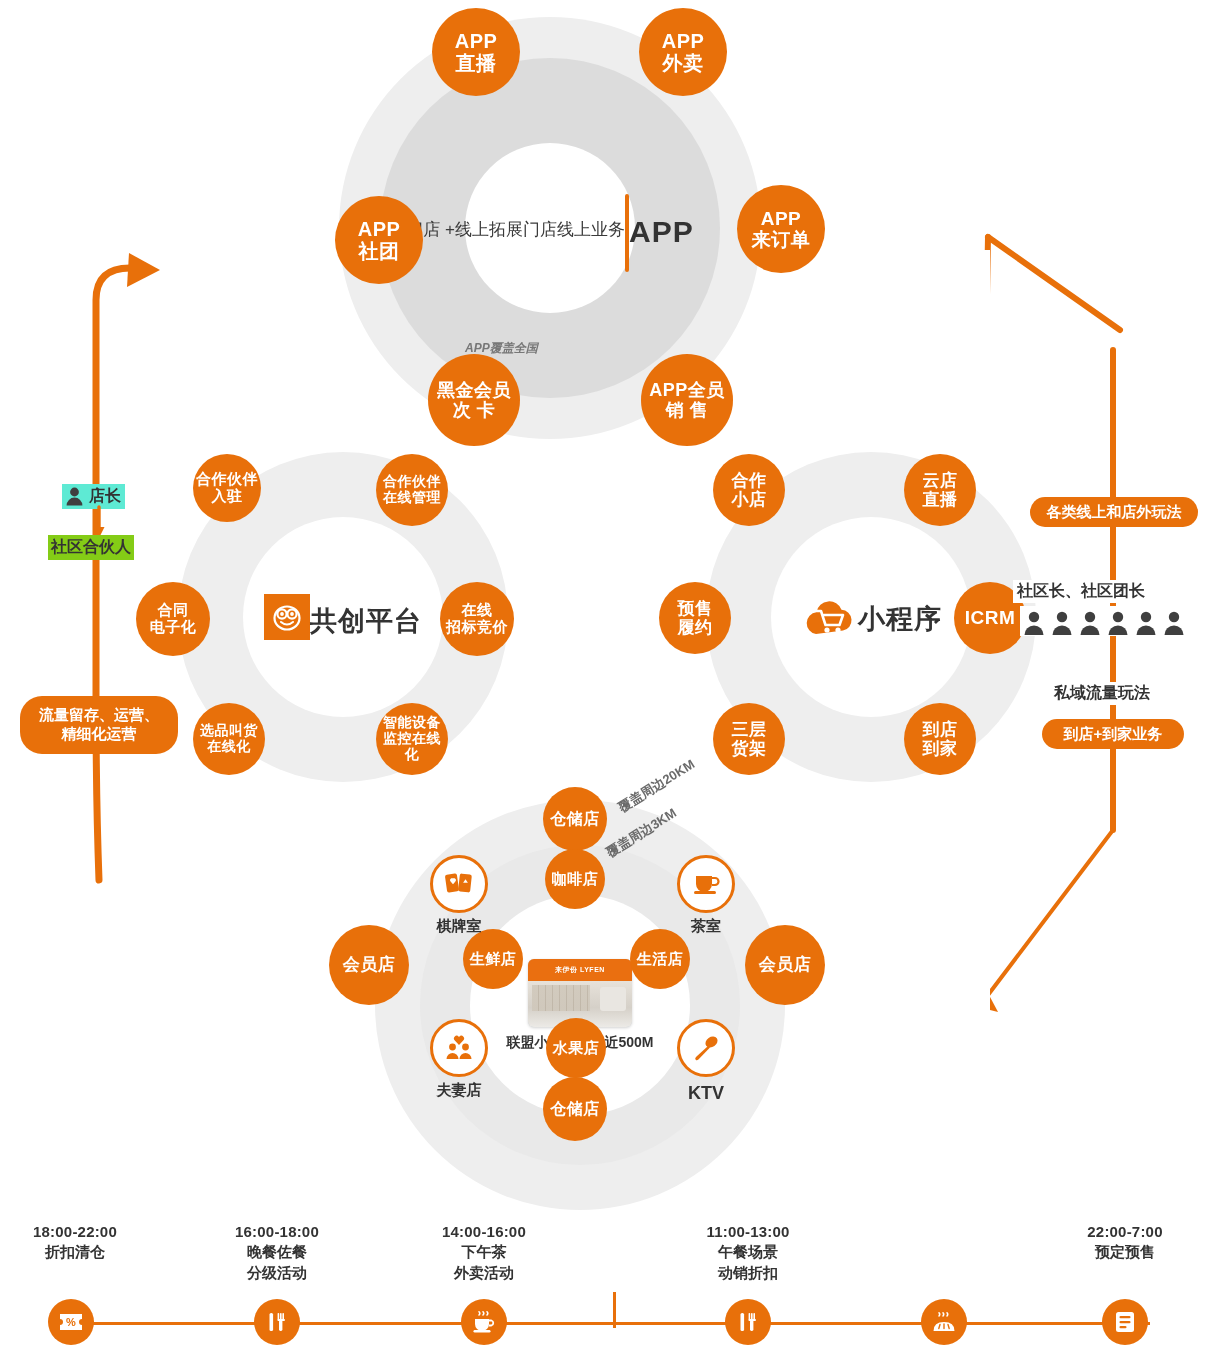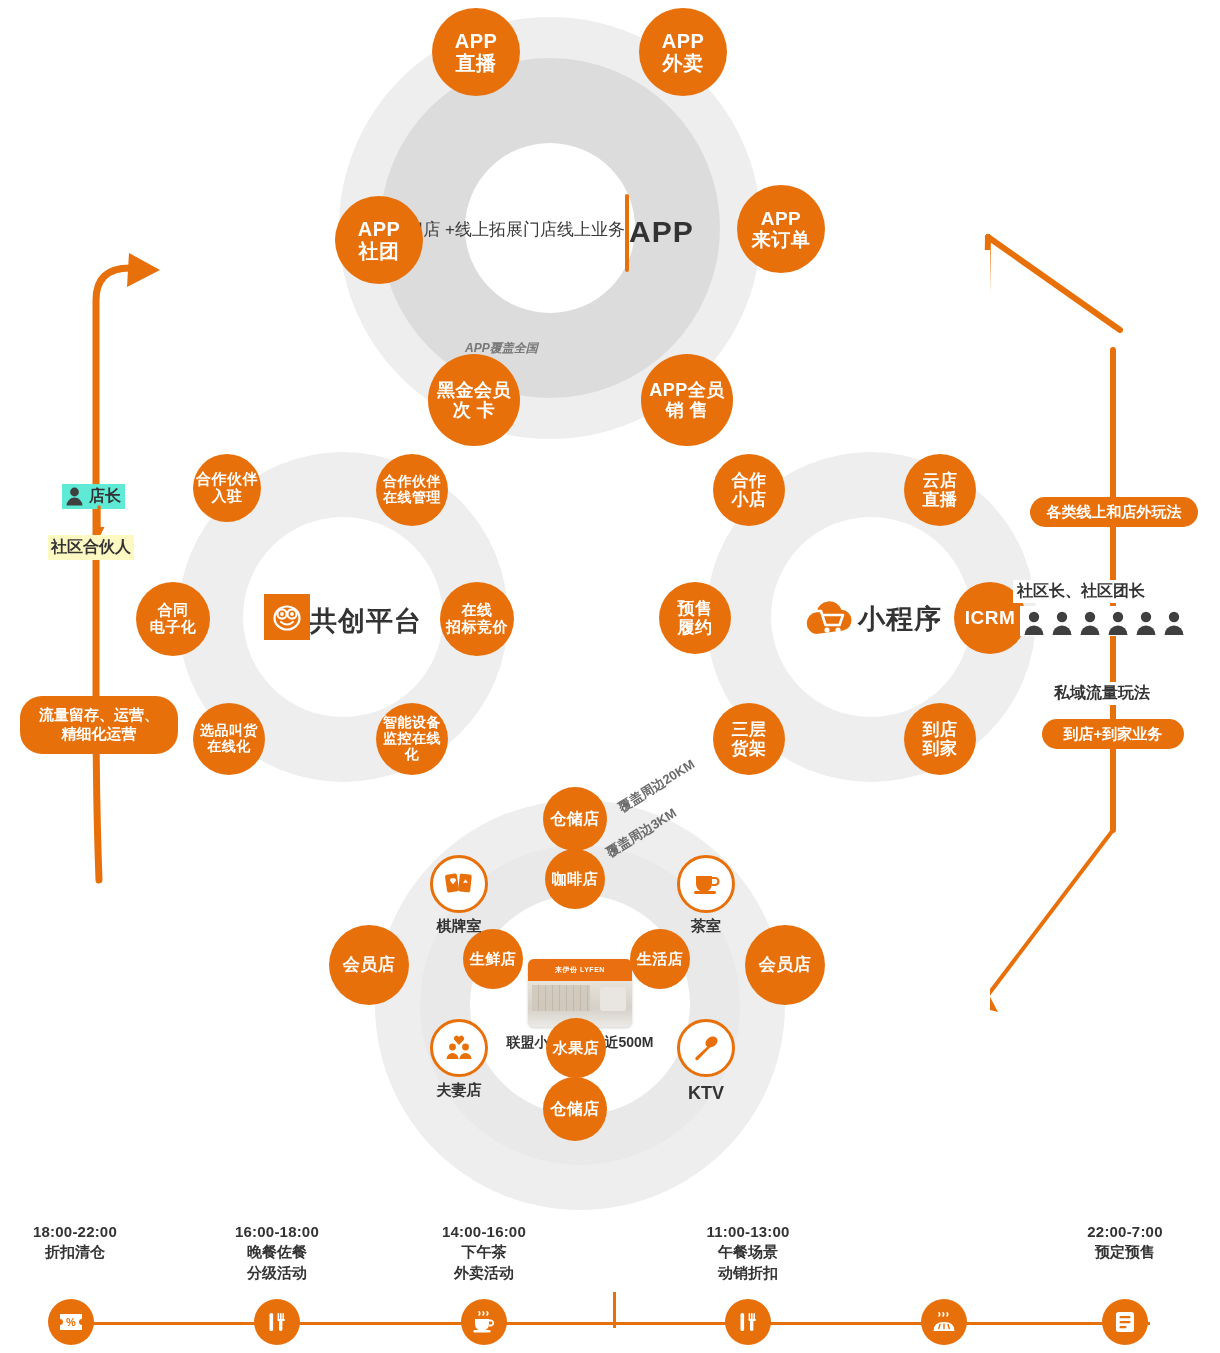--- a/index.html
+++ b/index.html
@@ -443,21 +443,21 @@
         <circle cx="8.5" cy="5" r="4.4" fill="#3f3f3f"></circle>
         <path d="M0.6,18.5 a7.9,7.9 0 0 1 15.8,0 z" fill="#3f3f3f"></path>
       </svg>
     </span>
     <span class="plabel" style="font-size:16px;">店长</span>
   </div>
   <svg class="abs" style="left:88px;top:505px;width:24px;height:36px;">
     <path d="M11,2 L11,24" stroke="#e8700a" stroke-width="3.4" stroke-linecap="round" fill="none"></path>
     <path d="M5.5,22 L11,33 L16.5,22 Z" fill="#e8700a"></path>
   </svg>
-  <div class="abs plabel" style="left:48px;top:535px;font-size:16px;background:#fef9c3;padding:2px 3px;">社区合伙人</div>
+  <div class="abs plabel" style="left:48px;top:535px;font-size:16px;background:#84cc16;padding:2px 3px;">社区合伙人</div>
 
   <div class="abs pill" style="left:20px;top:696px;width:158px;height:58px;font-size:15px;flex-direction:column;">
     <span>流量留存、运营、</span>
     <span>精细化运营</span>
   </div>
 
   <div class="abs pill" style="left:1030px;top:497px;width:168px;height:30px;font-size:15px;">
     <span>各类线上和店外玩法</span>
   </div>
 

